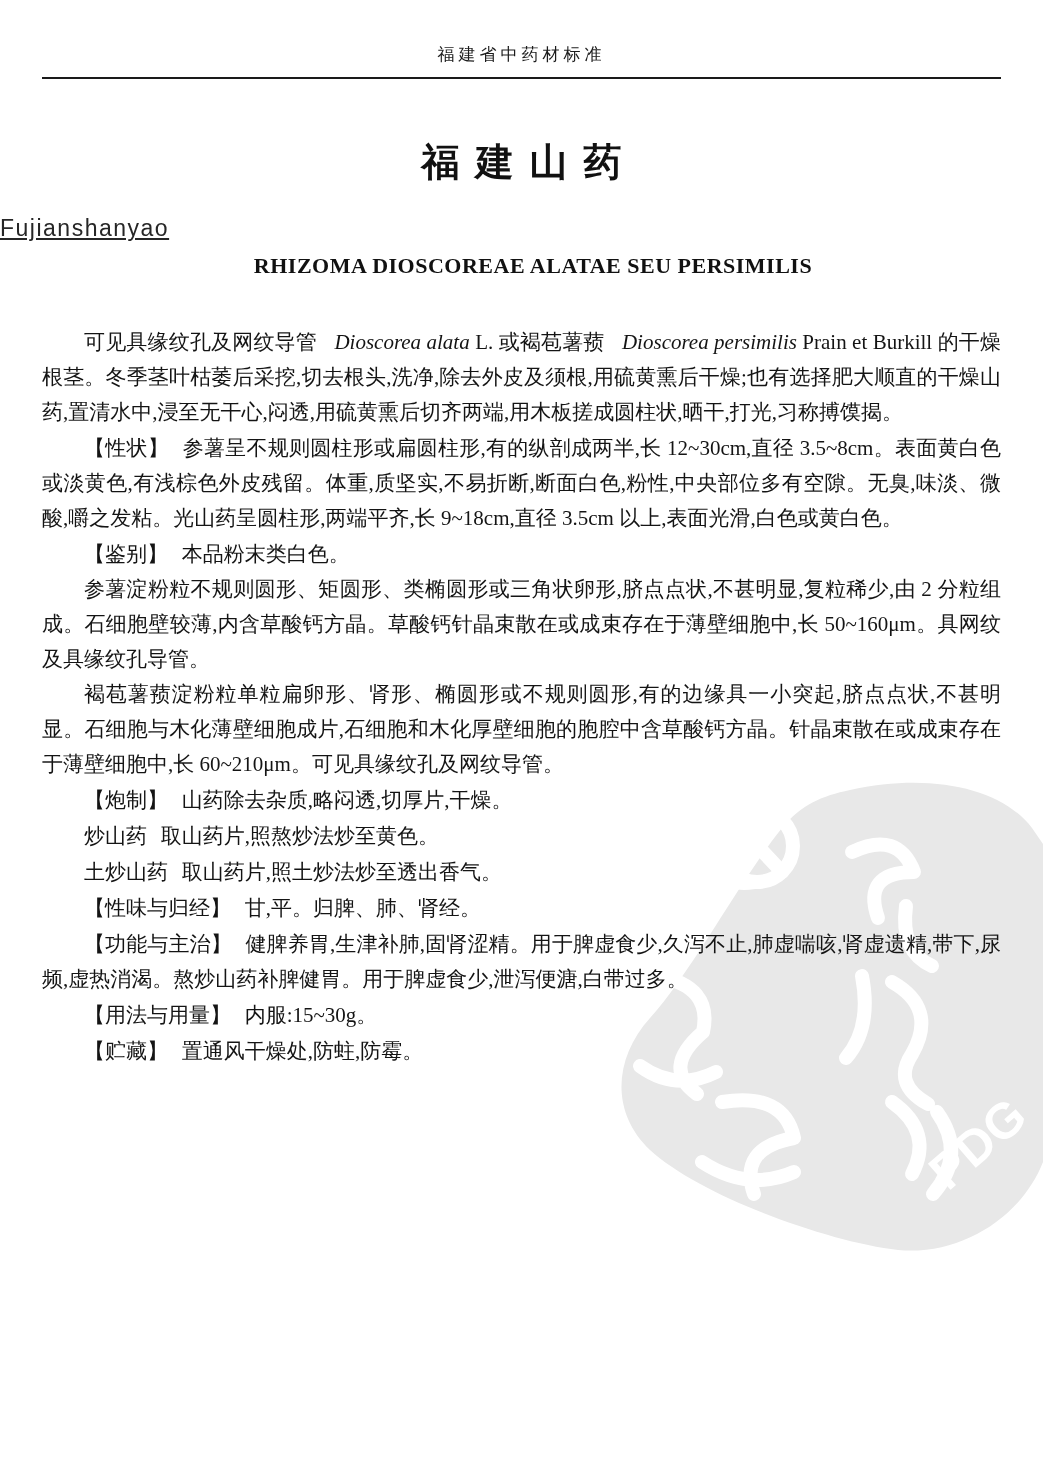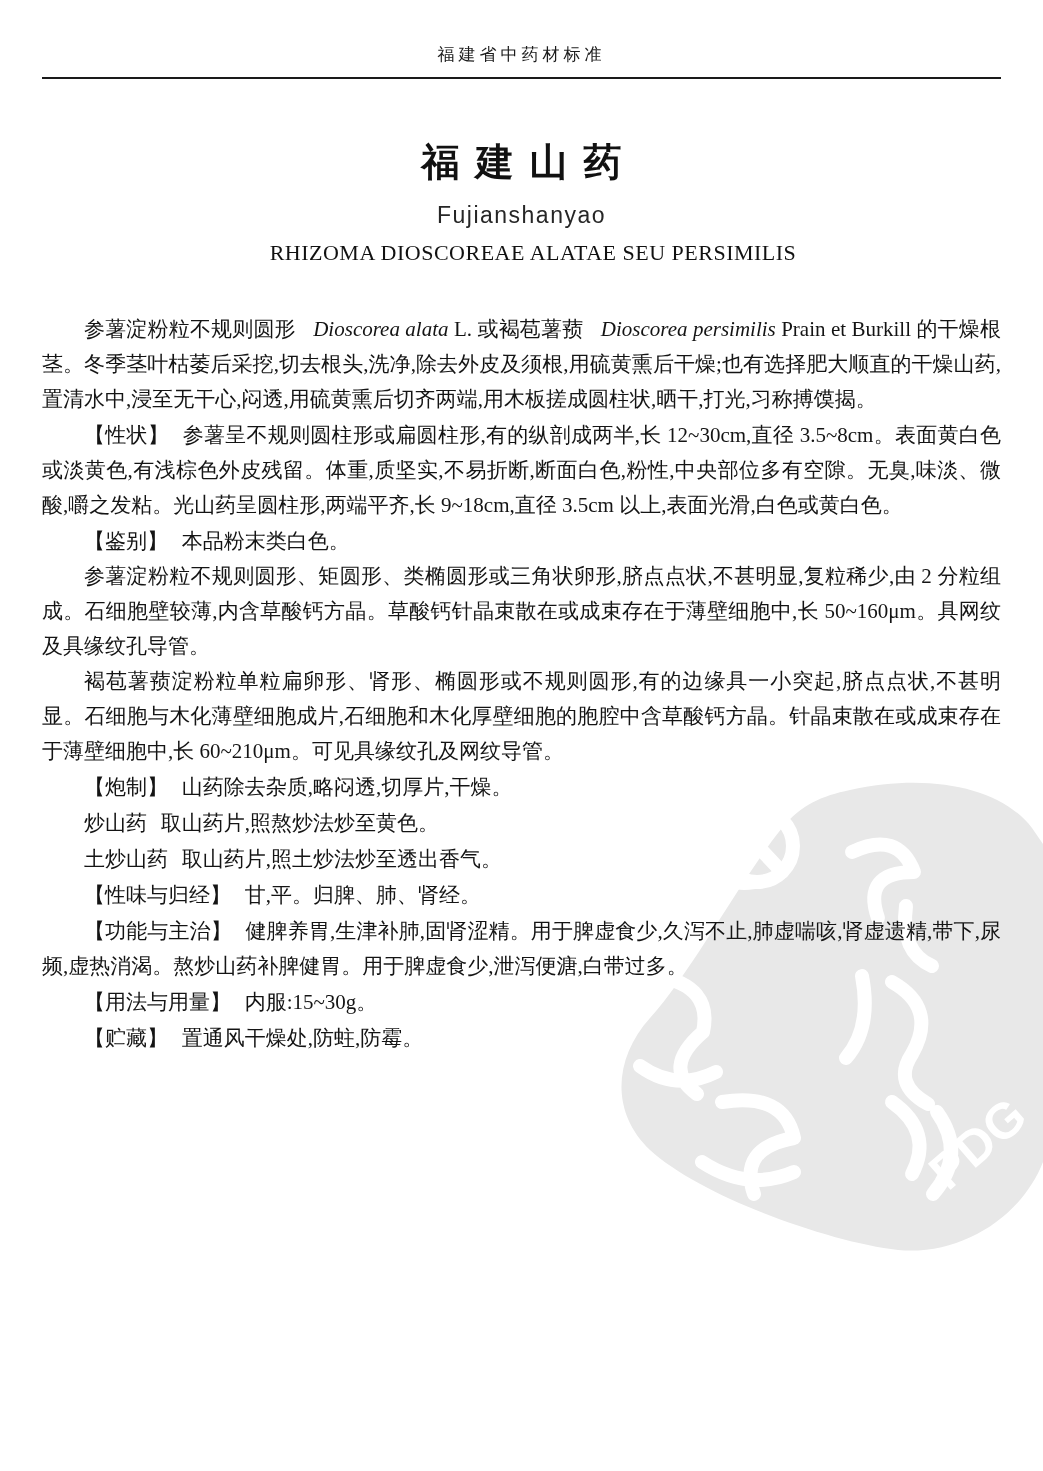--- a/index.html
+++ b/index.html
@@ -35,32 +35,33 @@
     margin: 58px 0 0 0;
     text-align: center;
     font-size: 38px;
     font-weight: bold;
     font-family: "Liberation Sans", "DejaVu Sans", sans-serif;
     letter-spacing: 16px;
     text-indent: 16px;
     color: #111;
   }
   .title-py {
-    margin-top: 14px;
-    text-align: center;
+    margin-top: 27px;
+    text-align: left;
     font-size: 23px;
     font-family: "Liberation Sans", "DejaVu Sans", sans-serif;
     letter-spacing: 1.5px;
     color: #262626;
+    text-decoration: underline;
   }
   .title-latin {
     margin-top: 11px;
     text-align: center;
     font-size: 22px;
-    font-weight: normal;
+    font-weight: bold;
     letter-spacing: 0.5px;
     color: #111;
     margin-left: 23px;
   }
 
   .body-text {
     margin: 46px 42px 0 42px;
     font-size: 21px;
     line-height: 35px;
     text-align: justify;
@@ -118,21 +119,21 @@
 
     <div class="doc-header">福建省中药材标准</div>
     <div class="header-rule"></div>
 
     <h1 class="title-cn">福建山药</h1>
     <div class="title-py">Fujianshanyao</div>
     <div class="title-latin">RHIZOMA DIOSCOREAE ALATAE SEU PERSIMILIS</div>
 
     <div class="body-text">
 
-      <p><span>参薯淀粉粒不规则圆形 </span><i class="sci">Dioscorea alata</i><span> L. 或褐苞薯蓣 </span><i class="sci">Dioscorea persimilis</i><span> Prain et Burkill 的干燥根茎。冬季茎叶枯萎后采挖,切去根头,洗净,除去外皮及须根,用硫黄熏后干燥;也有选择肥大顺直的干燥山药,置清水中,浸至无干心,闷透,用硫黄熏后切齐两端,用木板搓成圆柱状,晒干,打光,习称搏馍揭。</span></p>
+      <p><span>可见具缘纹孔及网纹导管 </span><i class="sci">Dioscorea alata</i><span> L. 或褐苞薯蓣 </span><i class="sci">Dioscorea persimilis</i><span> Prain et Burkill 的干燥根茎。冬季茎叶枯萎后采挖,切去根头,洗净,除去外皮及须根,用硫黄熏后干燥;也有选择肥大顺直的干燥山药,置清水中,浸至无干心,闷透,用硫黄熏后切齐两端,用木板搓成圆柱状,晒干,打光,习称搏馍揭。</span></p>
 
       <p><span class="sec-label">【性状】</span><span>参薯呈不规则圆柱形或扁圆柱形,有的纵剖成两半,长 12~30cm,直径 3.5~8cm。表面黄白色或淡黄色,有浅棕色外皮残留。体重,质坚实,不易折断,断面白色,粉性,中央部位多有空隙。无臭,味淡、微酸,嚼之发粘。光山药呈圆柱形,两端平齐,长 9~18cm,直径 3.5cm 以上,表面光滑,白色或黄白色。</span></p>
 
 
       <p><span class="sec-label">【鉴别】</span><span>本品粉末类白色。</span></p>
 
       <p><span>参薯淀粉粒不规则圆形、矩圆形、类椭圆形或三角状卵形,脐点点状,不甚明显,复粒稀少,由 2 分粒组成。石细胞壁较薄,内含草酸钙方晶。草酸钙针晶束散在或成束存在于薄壁细胞中,长 50~160μm。具网纹及具缘纹孔导管。</span></p>
 
       <p><span>褐苞薯蓣淀粉粒单粒扁卵形、肾形、椭圆形或不规则圆形,有的边缘具一小突起,脐点点状,不甚明显。石细胞与木化薄壁细胞成片,石细胞和木化厚壁细胞的胞腔中含草酸钙方晶。针晶束散在或成束存在于薄壁细胞中,长 60~210μm。可见具缘纹孔及网纹导管。</span></p>
 

